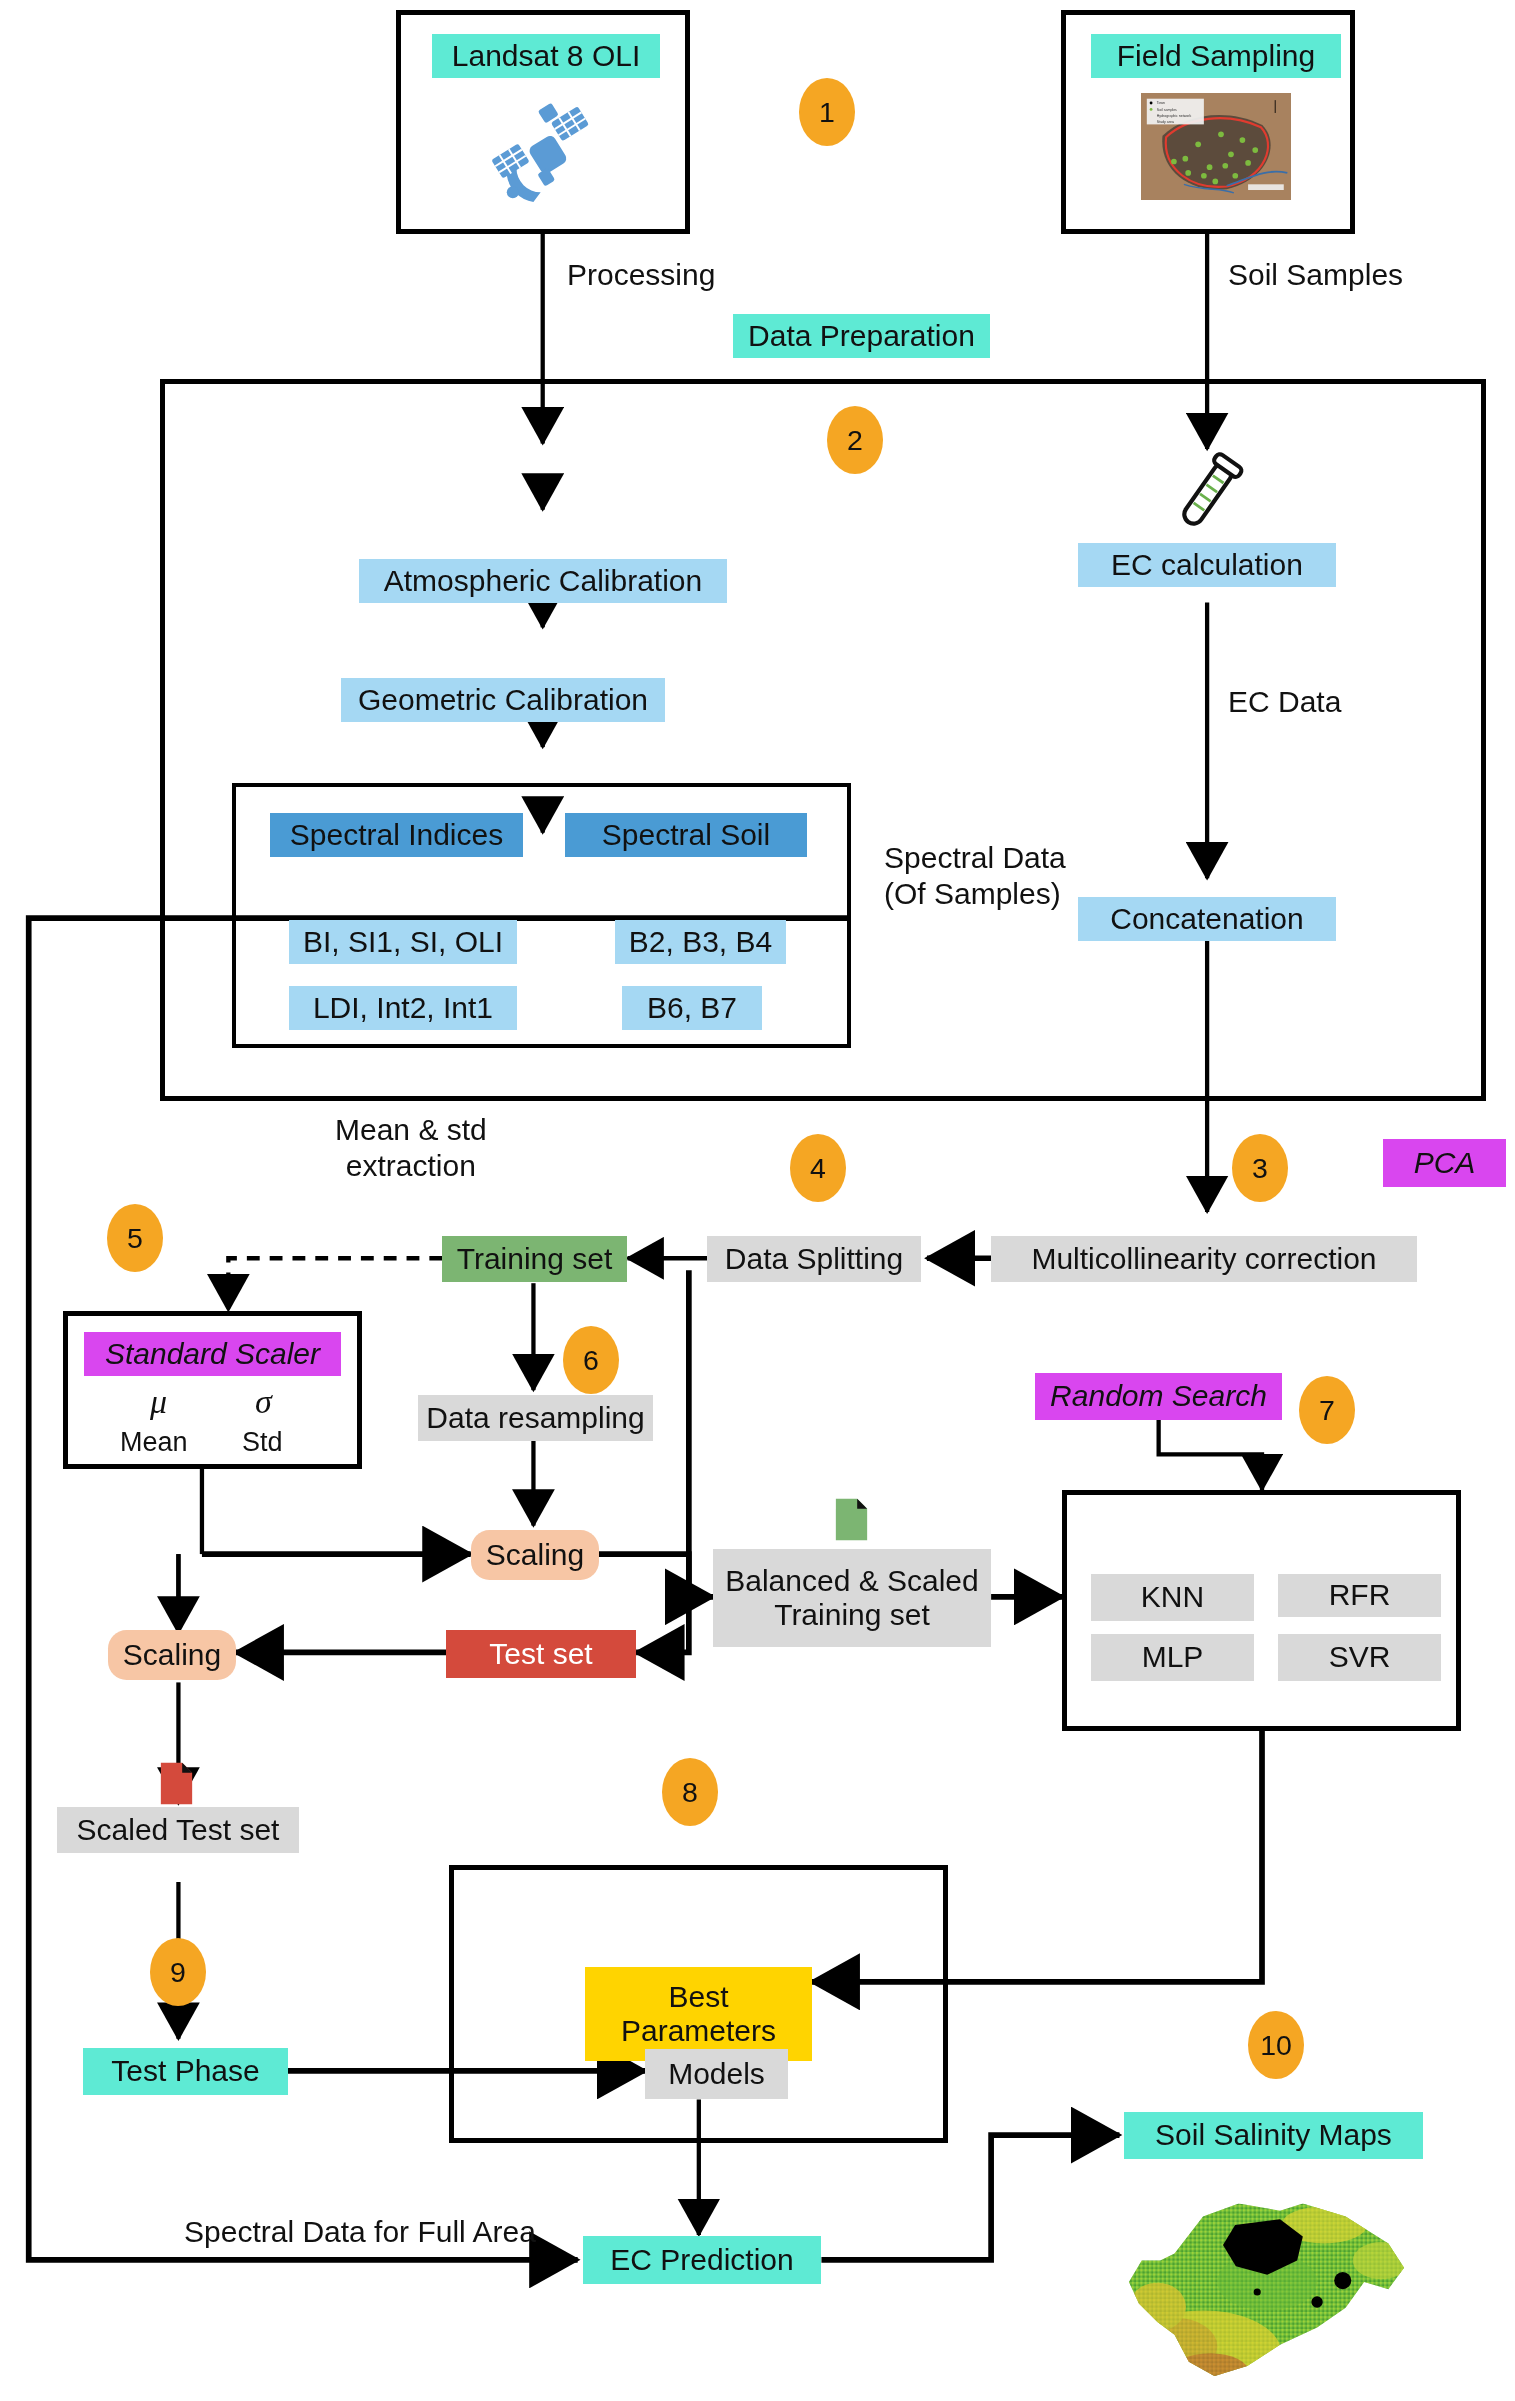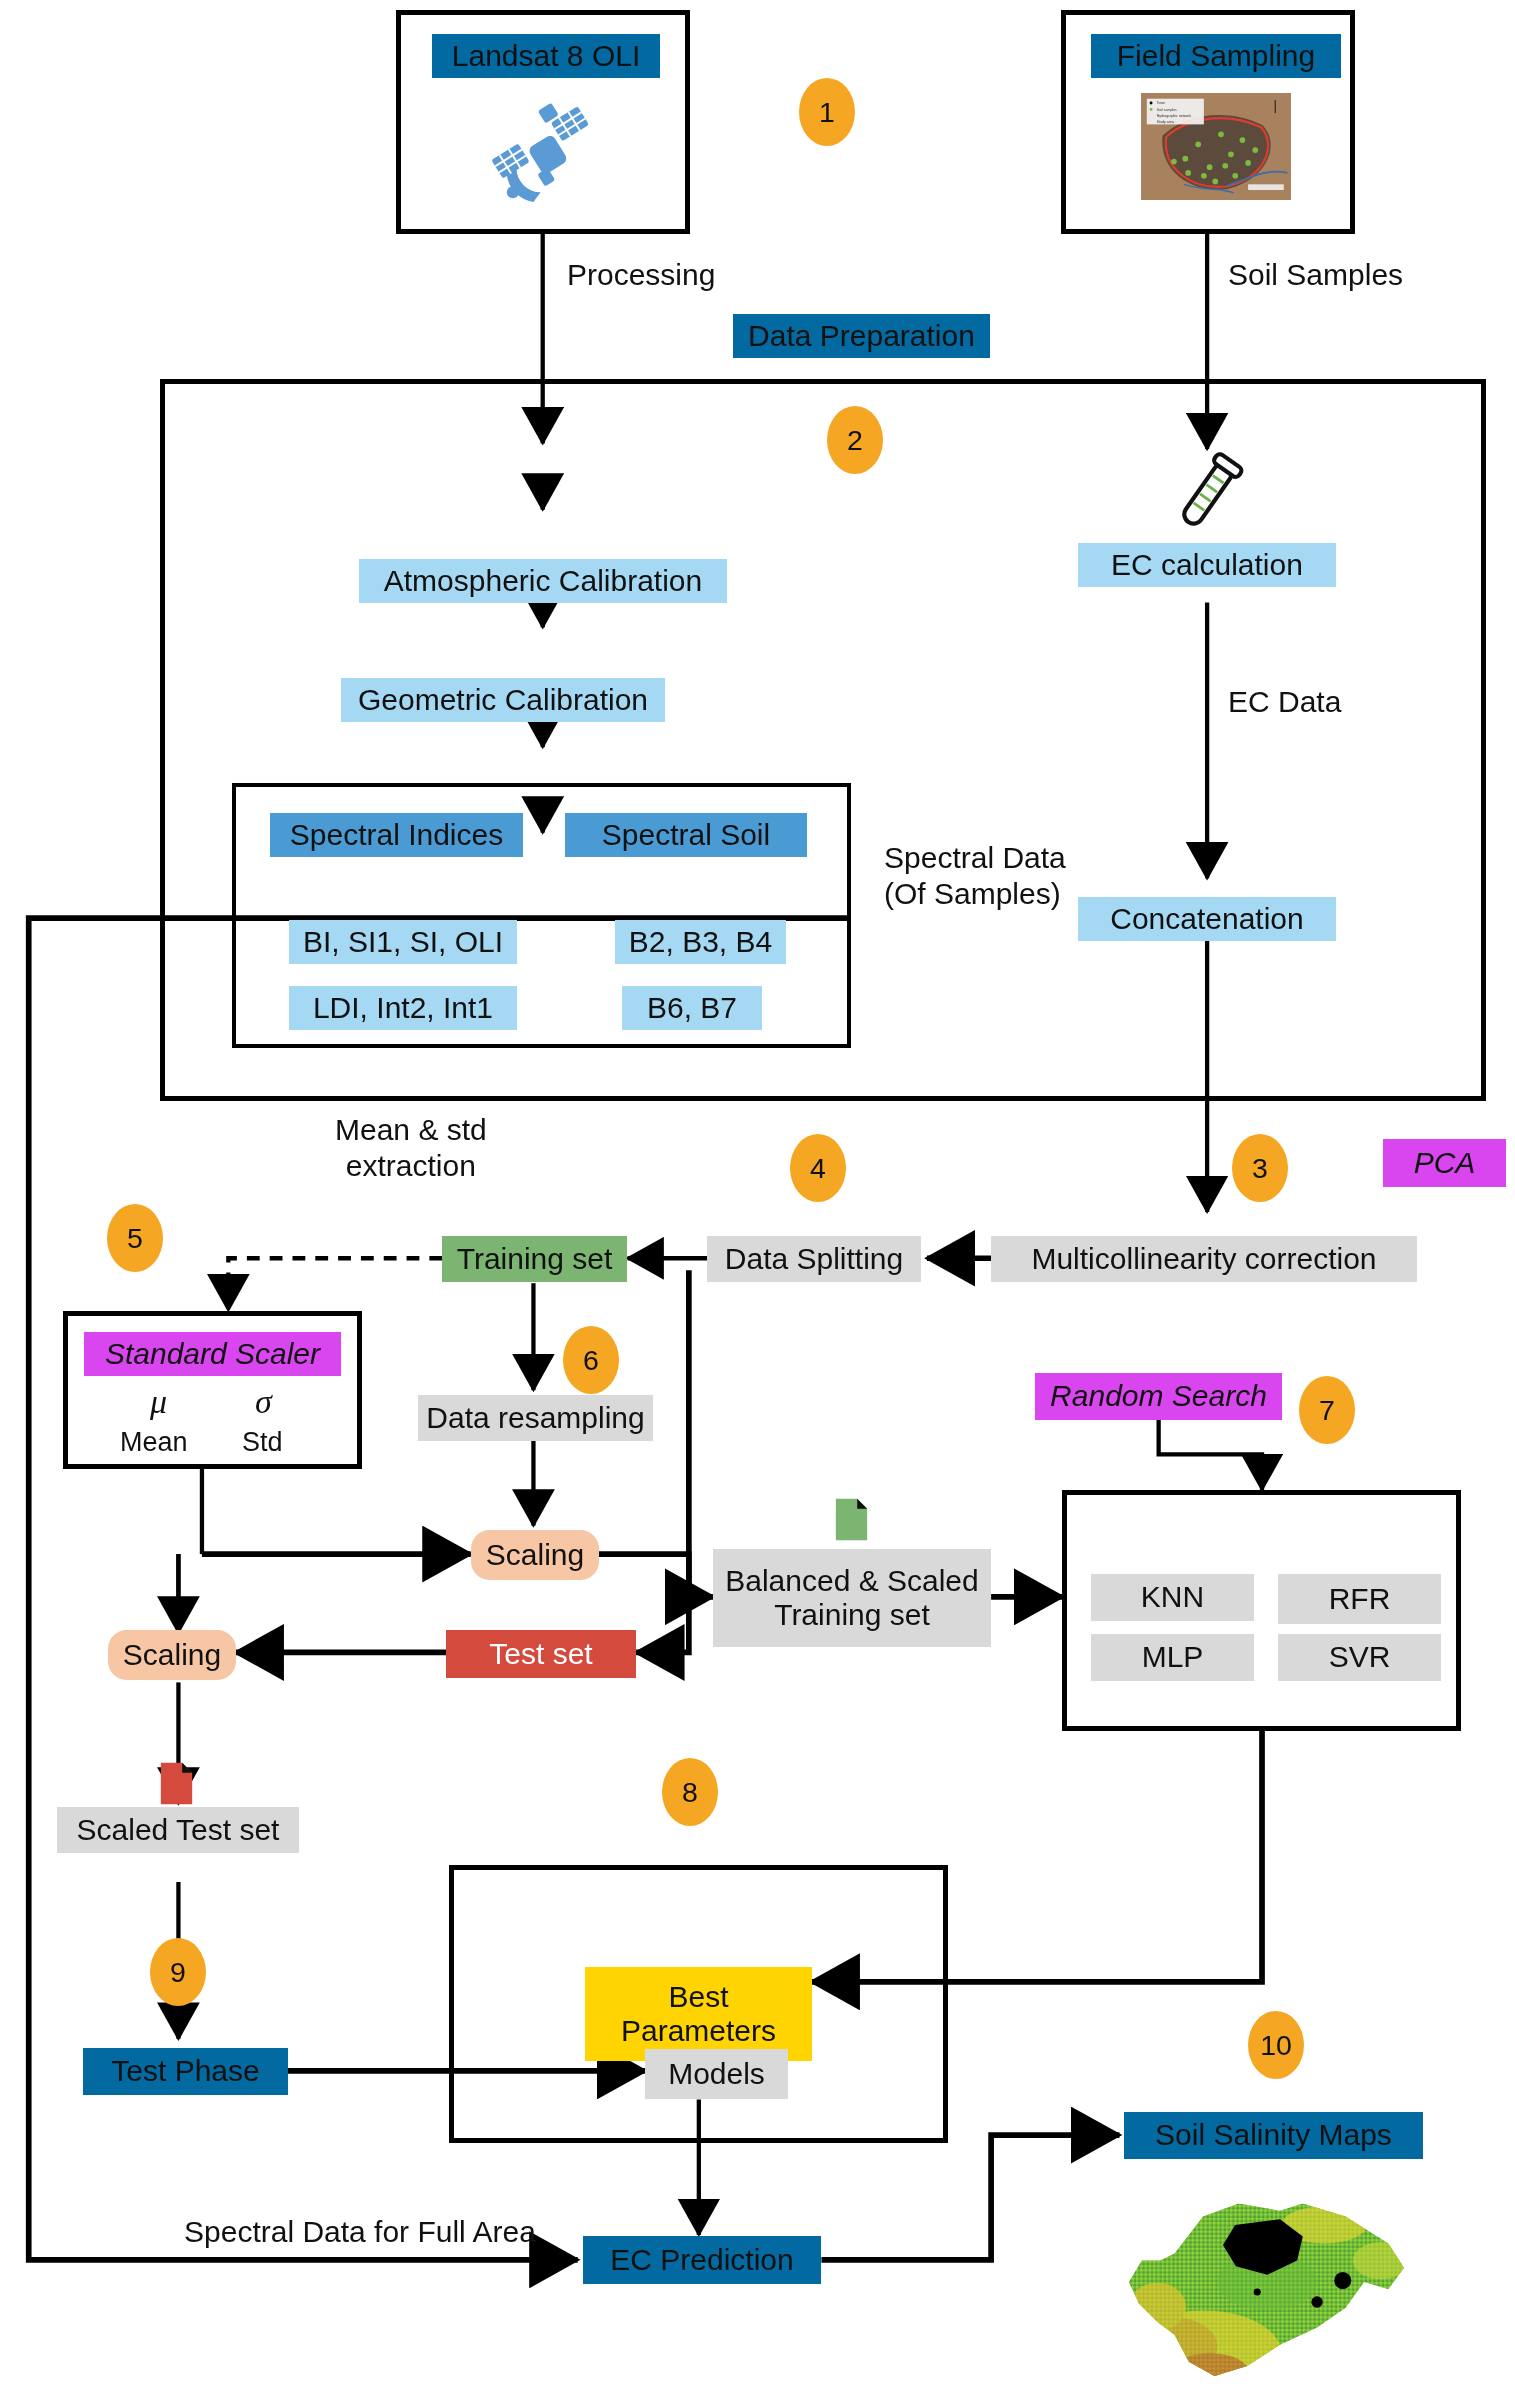--- a/index.html
+++ b/index.html
@@ -3,21 +3,21 @@
 <meta charset="utf-8">
 <style>
   html,body{margin:0;padding:0;background:#ffffff;}
   body{font-family:"Liberation Sans", sans-serif;}
   #stage{position:relative;width:1516px;height:2401px;background:#fff;overflow:hidden;}
   svg.wires{position:absolute;left:0;top:0;width:1516px;height:2401px;pointer-events:none;}
   .node{position:absolute;box-sizing:border-box;display:flex;align-items:center;justify-content:center;text-align:center;color:#111;line-height:1.15;}
   .lbl{position:absolute;color:#111;white-space:pre;line-height:1.2;}
   .frame{position:absolute;box-sizing:border-box;border:5px solid #000;background:transparent;}
   .badge{position:absolute;border-radius:50%;background:#F5A623;color:#111;display:flex;align-items:center;justify-content:center;font-size:28.5px;}
-  .green{background:#0369a1;}
+  .green{background:#5eead4;}
   .mgreen{background:#7CB572;}
   .blue{background:#A5D8F3;}
   .dblue{background:#4A9BD4;}
   .grey{background:#D9D9D9;}
   .pink{background:#d946ef;font-style:italic;}
   .red{background:#D44A3C;color:#fff;}
   .yellow{background:#FFD400;}
   .peach{background:#F7C6A5;border-radius:18.5px;}
   .f42{font-size:30px;}
   .f38{font-size:27px;}
@@ -233,21 +233,21 @@
   </svg>
   <div class="node grey f42" style="left:713px;top:1549px;width:278px;height:98px;white-space:pre;">Balanced &amp; Scaled
 Training set</div>
 
   <div class="node red f42" style="left:446px;top:1630px;width:190px;height:48px;">Test set</div>
 
   <div class="node pink f42" style="left:1035px;top:1373px;width:247px;height:47px;">Random Search</div>
   <div class="badge" style="left:1299px;top:1376px;width:56px;height:68px;">7</div>
   <div class="frame" style="left:1062px;top:1490px;width:399px;height:241px;"></div>
   <div class="node grey f42" style="left:1091px;top:1574px;width:163px;height:47px;">KNN</div>
-  <div class="node grey f42" style="left:1278px;top:1574px;width:163px;height:50px;">RFR</div>
+  <div class="node grey f42" style="left:1278px;top:1574px;width:163px;height:43px;">RFR</div>
   <div class="node grey f42" style="left:1091px;top:1634px;width:163px;height:47px;">MLP</div>
   <div class="node grey f42" style="left:1278px;top:1634px;width:163px;height:47px;">SVR</div>
 
   <svg style="position:absolute;left:158px;top:1760px;width:37px;height:47px;" viewBox="0 0 52 66">
     <path d="M4,4 h30 l14,14 v44 h-44 z" fill="#D44A3C"></path>
     <path d="M34,4 l14,14 h-14 z" fill="#111"></path>
   </svg>
   <div class="node grey f42" style="left:57px;top:1807px;width:242px;height:46px;">Scaled Test set</div>
 
   <div class="badge" style="left:662px;top:1758px;width:56px;height:68px;">8</div>

